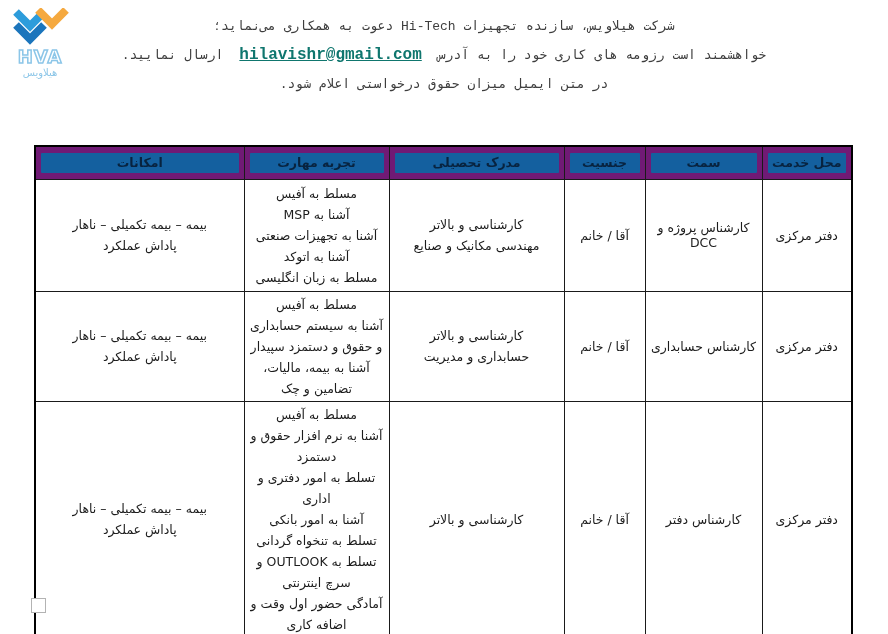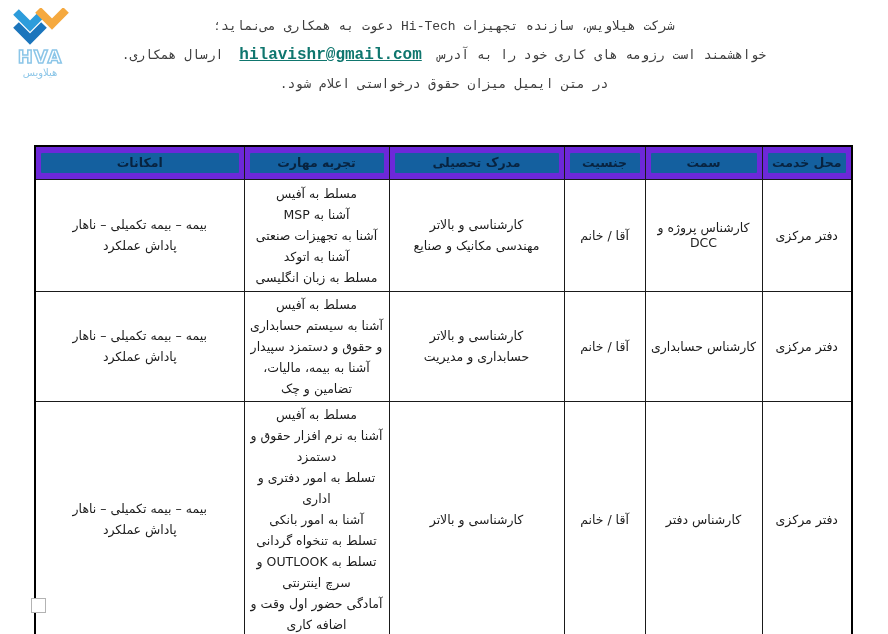--- a/index.html
+++ b/index.html
@@ -19,21 +19,21 @@
   .logo svg{display:block;margin:0 auto;}
   .logo-hva{font-size:18px;font-weight:bold;letter-spacing:1px;color:#ffffff;
             -webkit-text-stroke:1.5px #8cc6e8;text-stroke:1.5px #8cc6e8;line-height:18px;}
   .logo-fa{font-size:10px;color:#8cc6e8;line-height:13px;}
 
   
   table.jobs{position:absolute;top:145px;right:35px;width:817px;border-collapse:collapse;
              table-layout:fixed;border:2px solid #000;}
   table.jobs th,table.jobs td{border:1px solid #1a1a1a;vertical-align:middle;text-align:center;
              font-size:12.5px;color:#1c1c1c;padding:2px 4px;overflow:hidden;}
-  table.jobs th{background:#6d28d9;padding:0 3px;margin-top:9px;}
+  table.jobs th{background:#701a75;padding:0 3px;margin-top:9px;}
   th .hl{display:block;margin:0 2px;background:#14609f;color:#08233f;font-weight:bold;
          font-size:12.5px;line-height:20px;border-radius:1px;}
   .preline{white-space:pre-line;line-height:21px;}
   tr.hrow{height:33px;}
   tr.r1{height:112px;}
   tr.r2{height:104px;}
   tr.r3{height:213px;}
   col.c-loc{width:90px;} col.c-pos{width:117px;} col.c-gen{width:81px;}
   col.c-deg{width:175px;} col.c-skill{width:145px;} col.c-ben{width:209px;}
 
@@ -51,21 +51,21 @@
       <path d="M5 4 L19 18 L33 4" fill="none" stroke="#2d9cdb" stroke-width="8"></path>
       <path d="M5 17 L19 31 L33 17" fill="none" stroke="#1b75bc" stroke-width="8"></path>
       <path d="M27 2 L41 16 L55 2" fill="none" stroke="#f5a93f" stroke-width="8"></path>
     </svg>
     <div class="logo-hva">HVA</div>
     <div class="logo-fa">هیلاویس</div>
   </div>
 
   <div class="intro">
     <div class="ln">شرکت هیلاویس، سازنده تجهیزات Hi-Tech دعوت به همکاری می‌نماید؛</div>
-    <div class="ln"><span>خواهشمند است رزومه های کاری خود را به آدرس</span><a class="email" href="#">hilavishr@gmail.com</a><span>ارسال همکاری.</span></div>
+    <div class="ln"><span>خواهشمند است رزومه های کاری خود را به آدرس</span><a class="email" href="#">hilavishr@gmail.com</a><span>ارسال نمایید.</span></div>
     <div class="ln ln-blue">در متن ایمیل میزان حقوق درخواستی اعلام شود.</div>
   </div>
 
   <table class="jobs" dir="rtl">
     <colgroup>
       <col class="c-loc">
         <col class="c-pos">
         <col class="c-gen">
       <col class="c-deg">
         <col class="c-skill">

